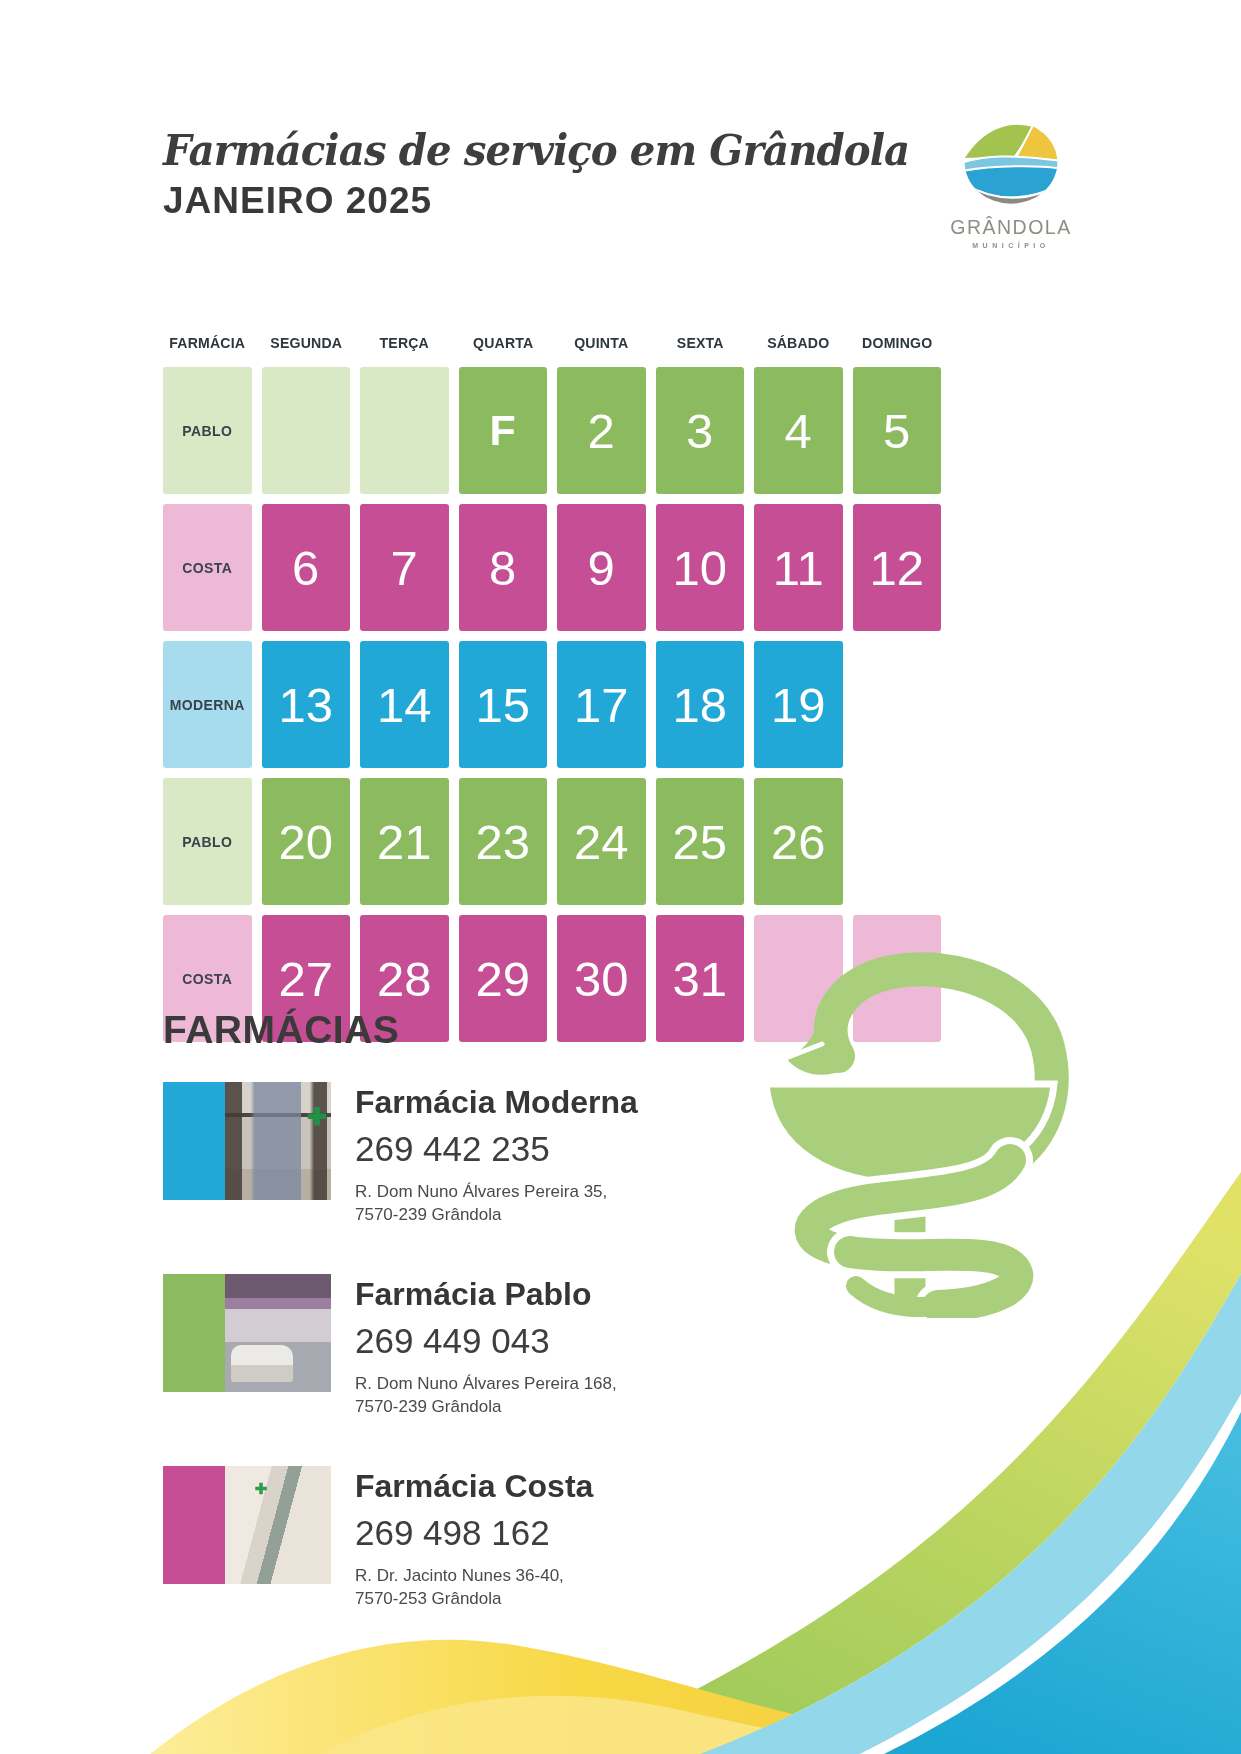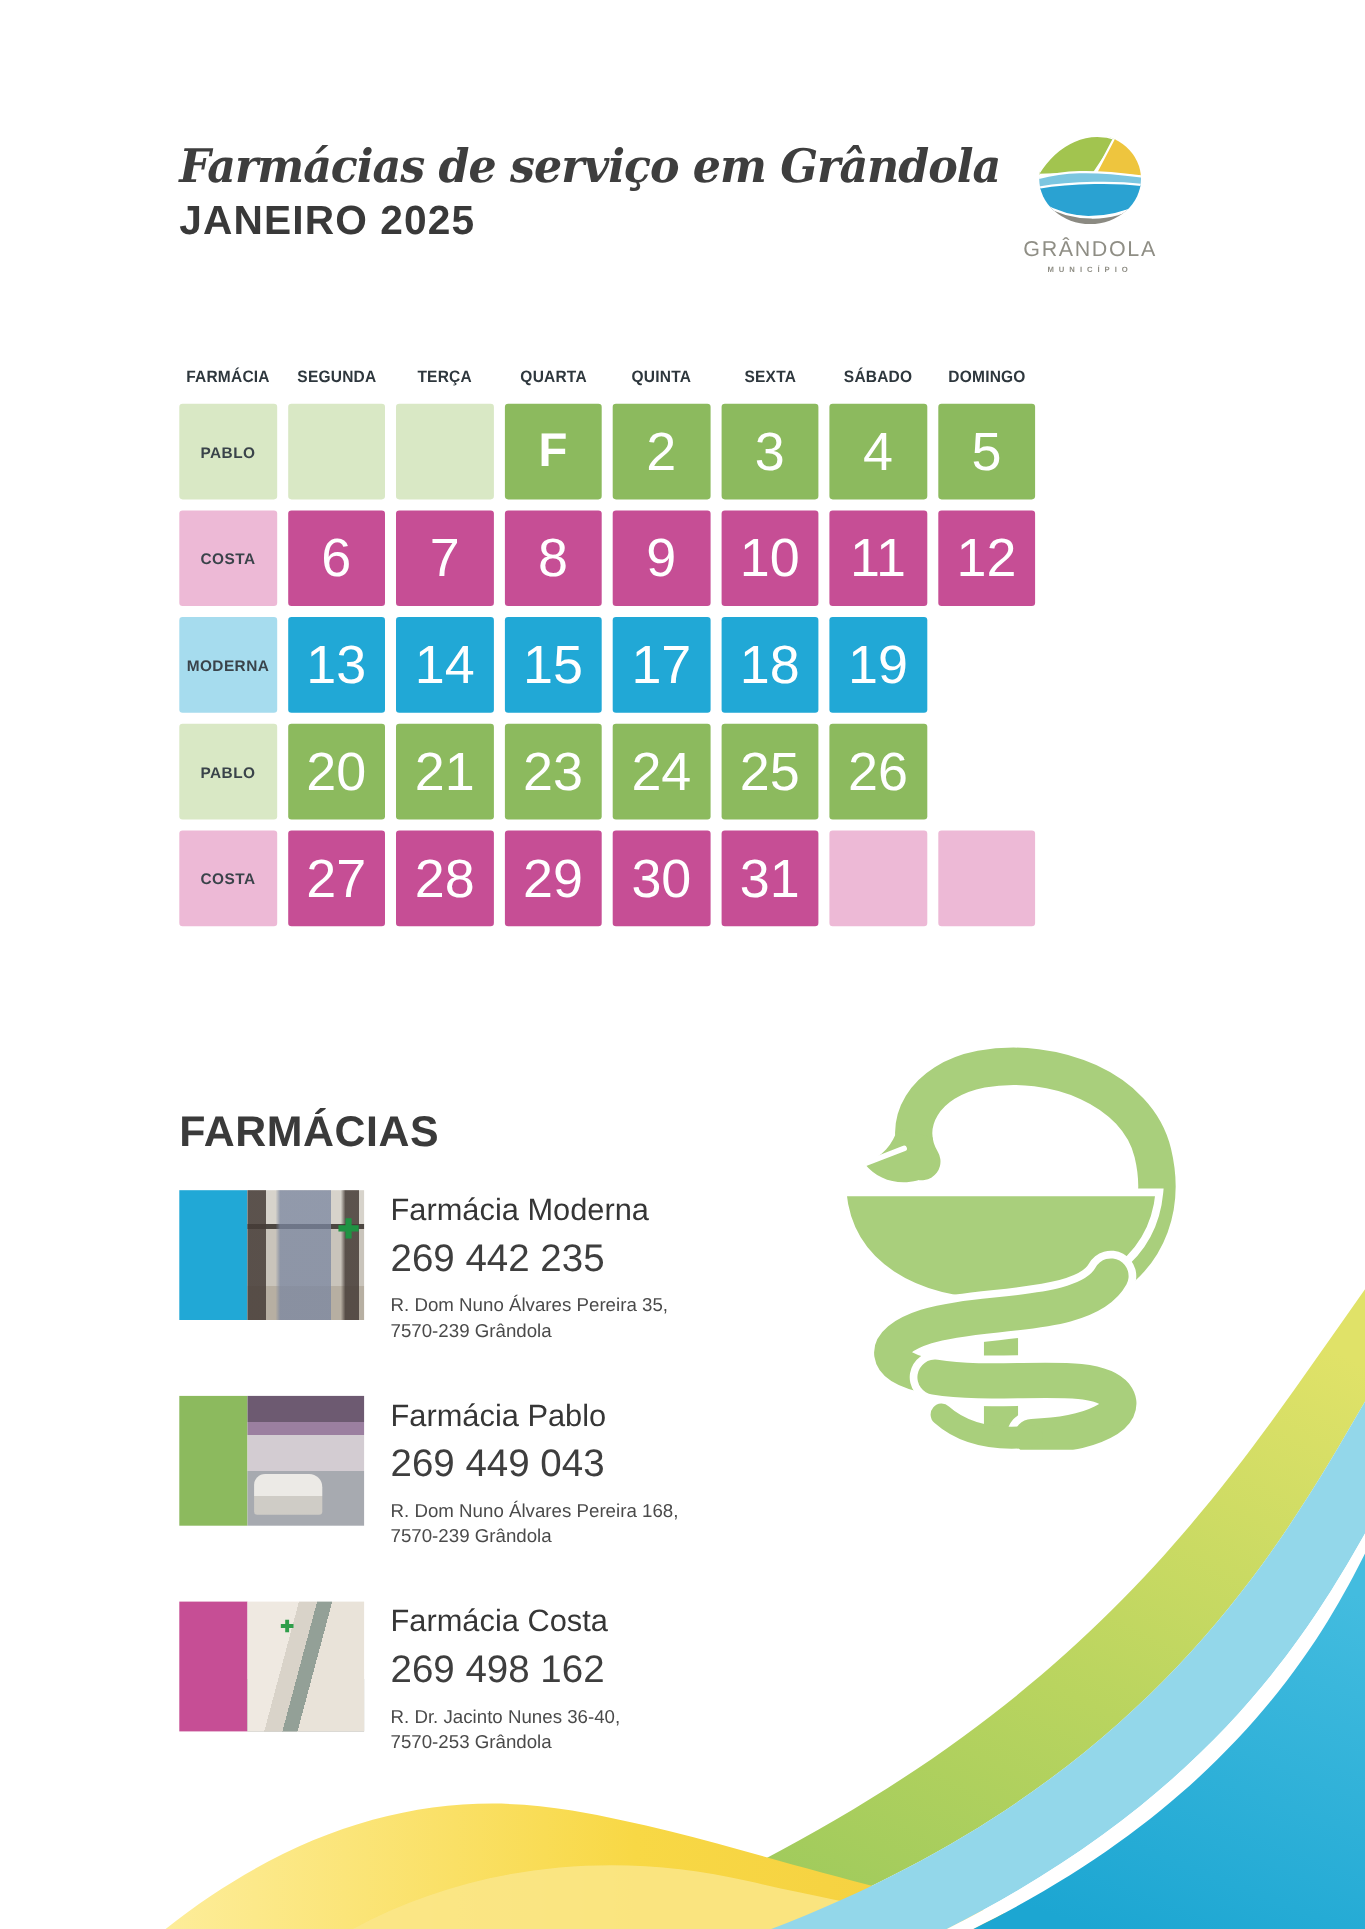--- a/index.html
+++ b/index.html
@@ -12,33 +12,33 @@
   .title-block{position:absolute;left:163px;top:128px;}
   .title-main{
     font-family:"DejaVu Serif",serif;font-style:italic;font-weight:600;
     font-size:42px;line-height:1.1;color:#3e3e3e;letter-spacing:-1px;
     transform:scaleX(.96);transform-origin:left;
   }
   .title-sub{
     font-family:"Liberation Sans",sans-serif;font-weight:900;
     font-size:37px;letter-spacing:1px;color:#393939;margin-top:6px;
   }
-  .logo-block{position:absolute;left:926px;top:118px;width:130px;text-align:center;}
+  .logo-block{position:absolute;left:946px;top:118px;width:130px;text-align:center;}
   .logo-mark{width:104px;height:96px;margin:0 auto;display:block;}
   .logo-name{font-size:19.5px;color:#8f8e85;letter-spacing:1.5px;margin-top:2px;font-weight:400;}
   .logo-tagline{font-size:7px;color:#8f8e85;letter-spacing:4.5px;margin-top:3px;font-weight:700;}
   
   .calendar{position:absolute;left:163px;top:334px;width:778px;}
   .cal-head{display:grid;grid-template-columns:repeat(8,1fr);gap:10px;margin-bottom:16px;}
   .col-header{
     text-align:center;font-weight:700;font-size:15px;color:#2e373d;
     letter-spacing:.2px;transform:scaleX(.94);
   }
   .cal-row{display:grid;grid-template-columns:repeat(8,1fr);gap:10px;margin-bottom:10px;}
-  .cell{height:87px;border-radius:3px;display:flex;align-items:center;justify-content:center;}
+  .cell{height:127px;border-radius:3px;display:flex;align-items:center;justify-content:center;}
   .cell.label{font-size:14px;font-weight:700;letter-spacing:.4px;color:#3a434a;}
   .cell.num{font-size:49px;font-weight:300;color:#ffffff;font-family:"Liberation Sans",sans-serif;}
   .cell.holiday{font-weight:800;font-size:43px;}
   .t-green.light{background:var(--green-light);}
   .t-green.strong{background:var(--green-strong);}
   .t-pink.light{background:var(--pink-light);}
   .t-pink.strong{background:var(--pink-strong);}
   .t-blue.light{background:var(--blue-light);}
   .t-blue.strong{background:var(--blue-strong);}
   
@@ -54,21 +54,21 @@
   .photo-0::after{content:"✚";position:absolute;right:4px;top:18%;color:#1f9343;font-size:24px;font-weight:700;}
   .photo-1{background:
      linear-gradient(180deg,#6d5a71 0 20%,#9b7fa0 20% 30%,#d3ccd2 30% 58%,#a7aab0 58% 100%);}
   .photo-1::after{content:"";position:absolute;left:6%;bottom:8%;width:58%;height:32%;
      background:linear-gradient(180deg,#eceae6 0 55%,#cfccc6 55%);border-radius:10px 12px 3px 3px;}
   .photo-2{background:
      linear-gradient(105deg,#efe9e1 0 34%,#d9d3c9 34% 46%,#93a097 46% 56%,#e9e3d9 56% 100%),
      linear-gradient(180deg,transparent 0 60%,#8e9189 60%);}
   .photo-2::after{content:"✚";position:absolute;left:28%;top:12%;color:#2f9e4a;font-size:15px;font-weight:700;}
   .entry-text{padding-top:2px;}
-  .ph-name{font-size:28px;font-weight:400;color:#363636;}
+  .ph-name{font-size:32px;font-weight:700;color:#363636;}
   .ph-phone{font-size:35px;font-weight:400;color:#3e3e3e;margin-top:8px;}
   .ph-addr{font-size:17px;color:#4a4a4a;line-height:1.35;margin-top:12px;}
   
   .symbol{position:absolute;left:742px;top:938px;width:340px;height:380px;}
   
   .waves{position:absolute;left:0;top:1154px;width:1241px;height:600px;display:block;}
 </style>
 </head>
 <body>
 

